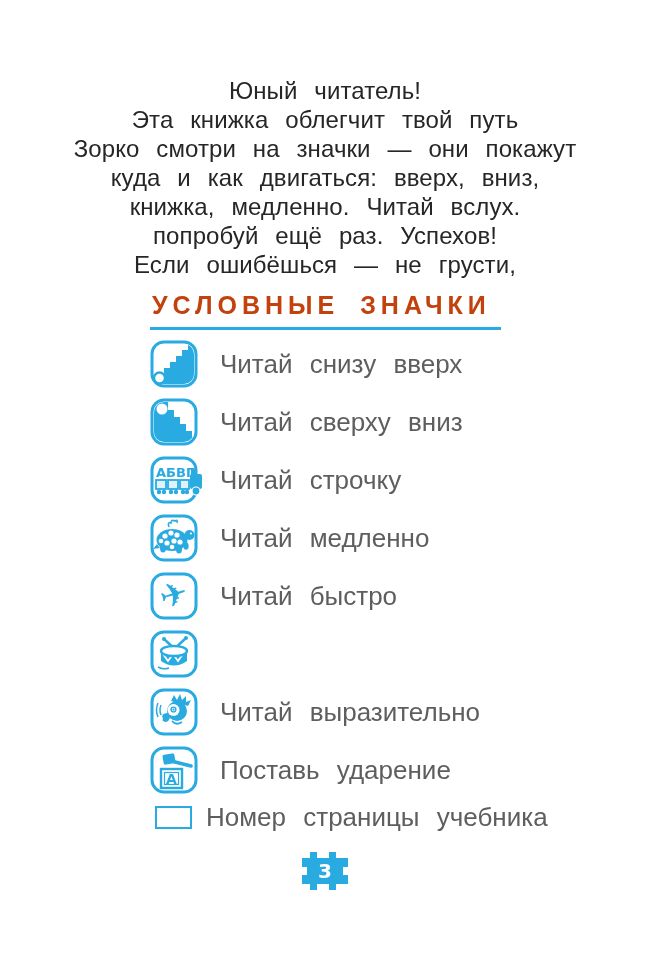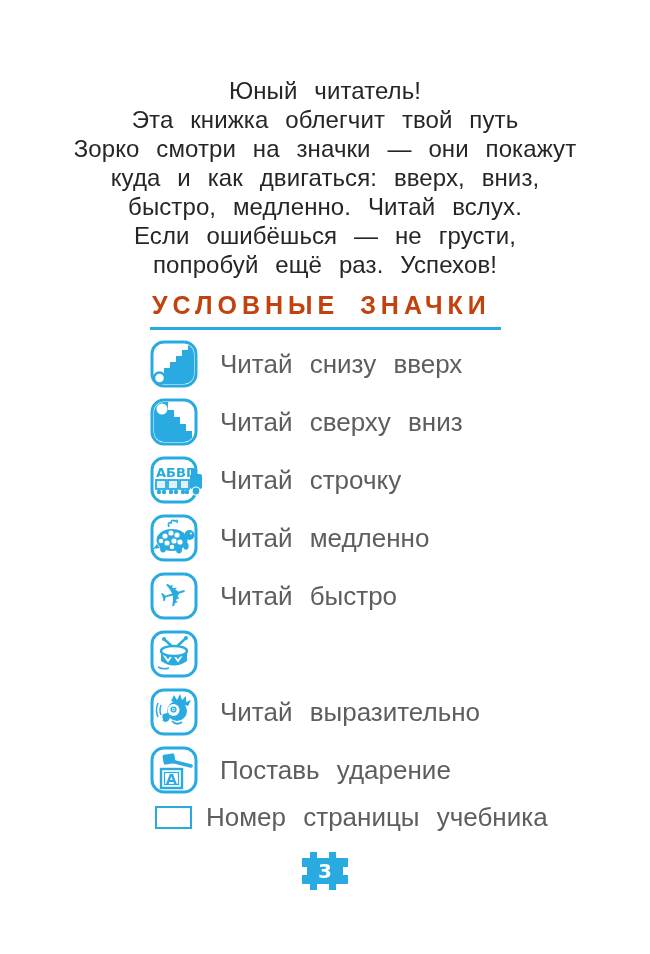--- a/index.html
+++ b/index.html
@@ -62,23 +62,23 @@
 </head>
 <body>
 
 <div class="page">
 
   <div class="intro">
     <div>Юный  читатель!</div>
     <div>Эта  книжка  облегчит  твой  путь</div>
     <div>Зорко  смотри  на  значки  —  они  покажут</div>
     <div>куда  и  как  двигаться:  вверх,  вниз,</div>
-    <div>быстро,  медленно.  Читай  вслух.</div>
+    <div>книжка,  медленно.  Читай  вслух.</div>
+    <div>попробуй  ещё  раз.  Успехов!</div>
     <div>Если  ошибёшься  —  не  грусти,</div>
-    <div>попробуй  ещё  раз.  Успехов!</div>
   </div>
 
   <div class="heading-wrap">
     <div class="heading">УСЛОВНЫЕ ЗНАЧКИ</div>
   </div>
 
   <div class="legend">
 
     <div class="lrow">
       <span class="icn">

